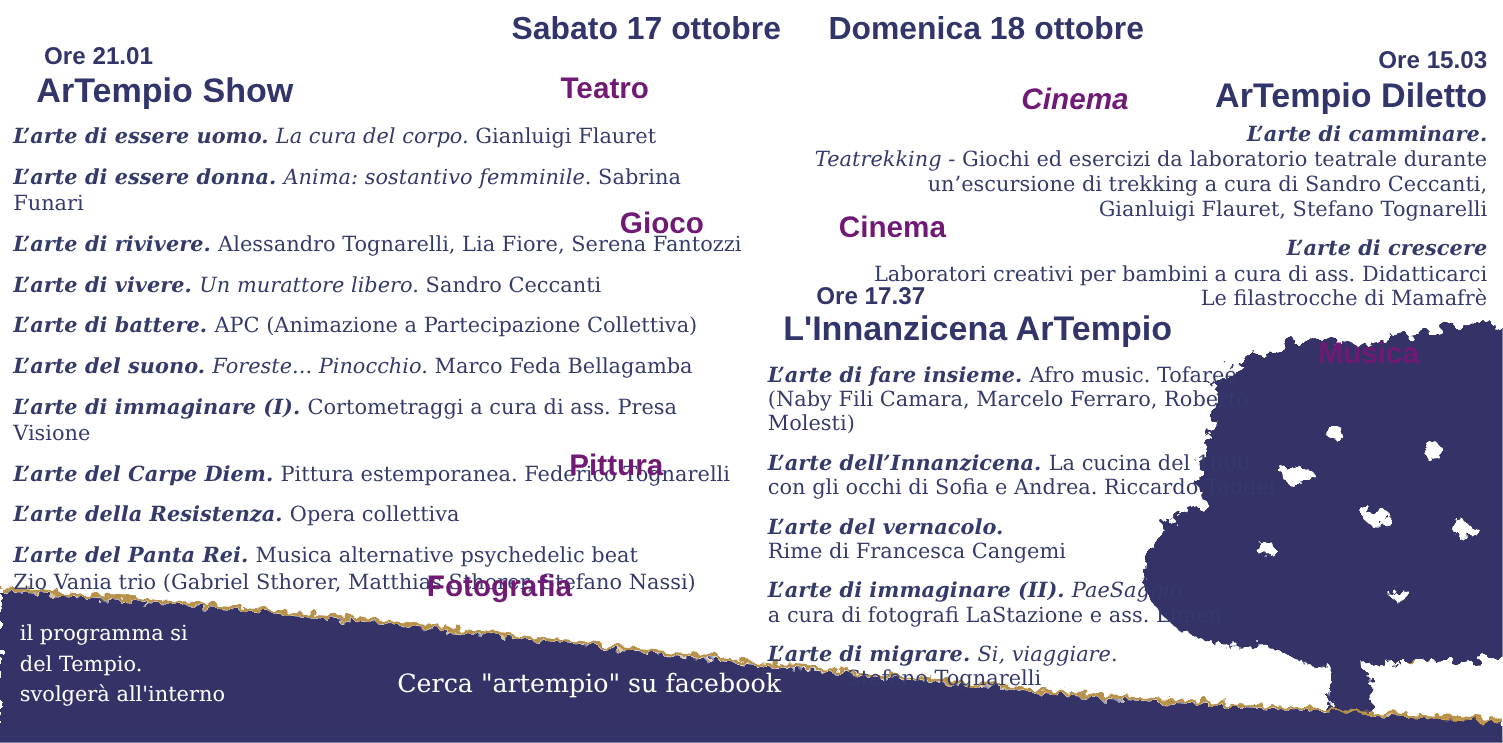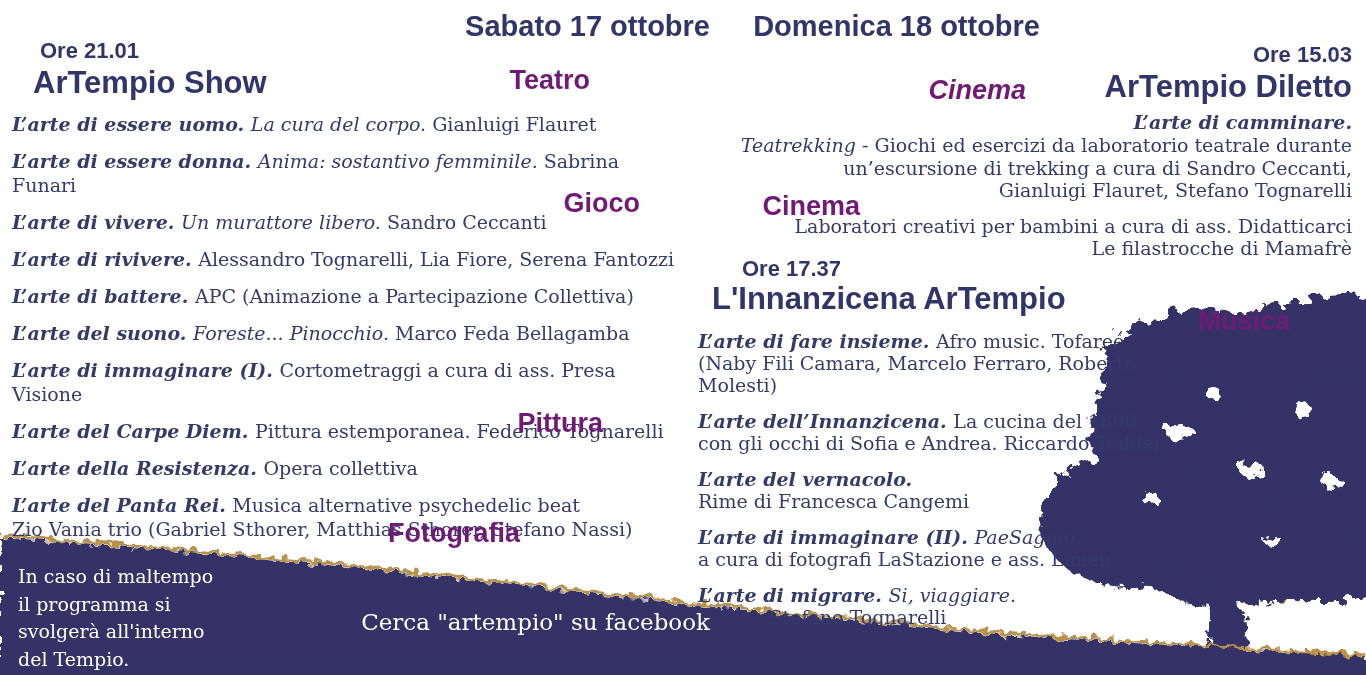--- a/index.html
+++ b/index.html
@@ -121,22 +121,22 @@
 
 <div class="abs layer sans navy day-title center" style="left:330px;top:10px;width:380px;">Sabato 17 ottobre</div>
 
 <div class="abs layer sans navy time" style="left:40px;top:38px;">Ore 21.01</div>
 
 <div class="abs layer sans navy block-heading" style="left:33px;top:66px;">ArTempio Show</div>
 
 <div class="abs layer" id="day1list" style="left:12px;top:112px;width:665px;">
   <div class="ev"><span class="t">L’arte di essere uomo. </span><span class="s">La cura del corpo. </span><span class="r">Gianluigi Flauret</span></div>
   <div class="ev"><span class="t">L’arte di essere donna. </span><span class="s">Anima: sostantivo femminile. </span><span class="r">Sabrina Funari</span></div>
+  <div class="ev"><span class="t">L’arte di rivivere. </span><span class="r">Alessandro Tognarelli, Lia Fiore, Serena Fantozzi</span></div>
   <div class="ev"><span class="t">L’arte di vivere. </span><span class="s">Un murattore libero. </span><span class="r">Sandro Ceccanti</span></div>
-  <div class="ev"><span class="t">L’arte di rivivere. </span><span class="r">Alessandro Tognarelli, Lia Fiore, Serena Fantozzi</span></div>
   <div class="ev"><span class="t">L’arte di battere. </span><span class="r">APC (Animazione a Partecipazione Collettiva)</span></div>
   <div class="ev"><span class="t">L’arte del suono. </span><span class="s">Foreste... Pinocchio. </span><span class="r">Marco Feda Bellagamba</span></div>
   <div class="ev"><span class="t">L’arte di immaginare (I). </span><span class="r">Cortometraggi a cura di ass. Presa Visione</span></div>
   <div class="ev"><span class="t">L’arte del Carpe Diem. </span><span class="r">Pittura estemporanea. Federico Tognarelli</span></div>
   <div class="ev"><span class="t">L’arte della Resistenza. </span><span class="r">Opera collettiva</span></div>
   <div class="ev"><span class="t">L’arte del Panta Rei. </span><span class="r">Musica alternative psychedelic beat</span><div>Zio Vania trio (Gabriel Sthorer, Matthias Sthorer, Stefano Nassi)</div></div>
 </div>
 
 <div class="abs layer sans orange cat center" style="left:440px;top:66px;width:150px;">Teatro</div>
 <div class="abs layer sans orange cat center" style="left:520px;top:189px;width:120px;">Gioco</div>
@@ -151,39 +151,39 @@
 <div class="abs layer" id="day2col">
   <div class="sans navy time">Ore 15.03</div>
   <div class="sans navy block-heading" style="margin-top:2px;">ArTempio Diletto</div>
   <div style="margin-top:7px;">
     <div class="evtitle">L’arte di camminare.</div>
     <div class="bodyline"><span class="lead-italic">Teatrekking</span><span> - Giochi ed esercizi da laboratorio teatrale durante</span></div>
     <div class="bodyline">un’escursione di trekking a cura di Sandro Ceccanti,</div>
     <div class="bodyline">Gianluigi Flauret, Stefano Tognarelli</div>
   </div>
   <div style="margin-top:13px;">
+    <div class="evtitle">L’arte di crescere</div>
     <div class="bodyline">Laboratori creativi per bambini a cura di ass. Didatticarci</div>
     <div class="bodyline">Le filastrocche di Mamafrè</div>
   </div>
 </div>
 
 <div class="abs layer" id="innz">
   <div class="sans navy time time-indent">Ore 17.37</div>
   <div class="sans navy block-heading heading-indent">L'Innanzicena ArTempio</div>
   <div class="events">
     <div class="ev2"><span class="t">L’arte di fare insieme. </span><span>Afro music. Tofareé</span><div>(Naby Fili Camara, Marcelo Ferraro, Roberto Molesti)</div></div>
     <div class="ev2"><span class="t">L’arte dell’Innanzicena. </span><span>La cucina del 1800</span><div>con gli occhi di Sofia e Andrea. Riccardo Taddei</div></div>
     <div class="ev2"><span class="t">L’arte del vernacolo.</span><div>Rime di Francesca Cangemi</div></div>
     <div class="ev2"><span class="t">L’arte di immaginare (II). </span><span class="s">PaeSaggio</span><div>a cura di fotografi LaStazione e ass. Limen</div></div>
     <div class="ev2"><span class="t">L’arte di migrare. </span><span class="s">Si, viaggiare.</span><div class="l2c">Stefano Tognarelli</div></div>
   </div>
 </div>
 
 <div class="abs layer white-serif" id="weather">
-  <div>In caso di maltempo</div>
   <div>il programma si</div>
+  <div>del Tempio.</div>
   <div>svolgerà all'interno</div>
-  <div>del Tempio.</div>
 </div>
 
 <div class="abs layer white-serif center" id="contact">
   <div>Cerca "artempio" su facebook</div>
 </div>
 
 </body></html>

